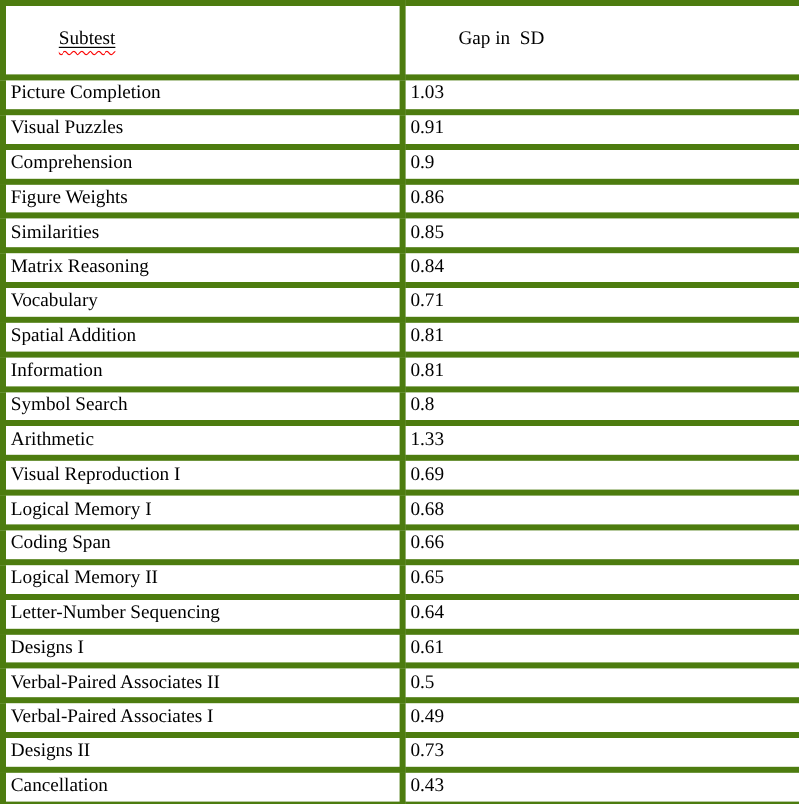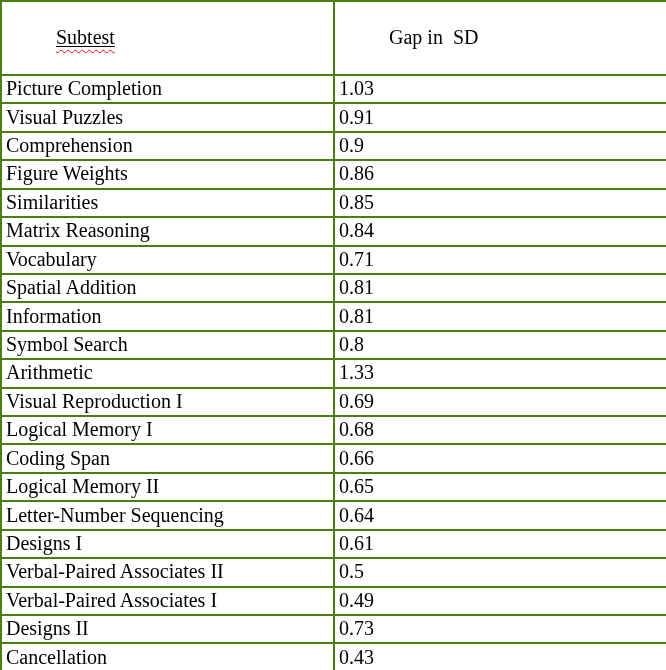--- a/index.html
+++ b/index.html
@@ -15,22 +15,22 @@
     background: #ffffff;
   }
   table.doc-table {
     width: 666px;
     height: 673px;            
     border-collapse: collapse;
     table-layout: fixed;
   }
   table.doc-table th,
   table.doc-table td {
-    border: 2px solid #4d7c0f;
-    font-size: 20px;
+    border: 5px solid #4d7c0f;
+    font-size: 16px;
     font-weight: normal;
     color: #000000;
     text-align: left;
     vertical-align: middle;
     padding: 1px 2px 2px 4px;
     white-space: pre;
     overflow: hidden;
     height: 24.8px;
   }
   

